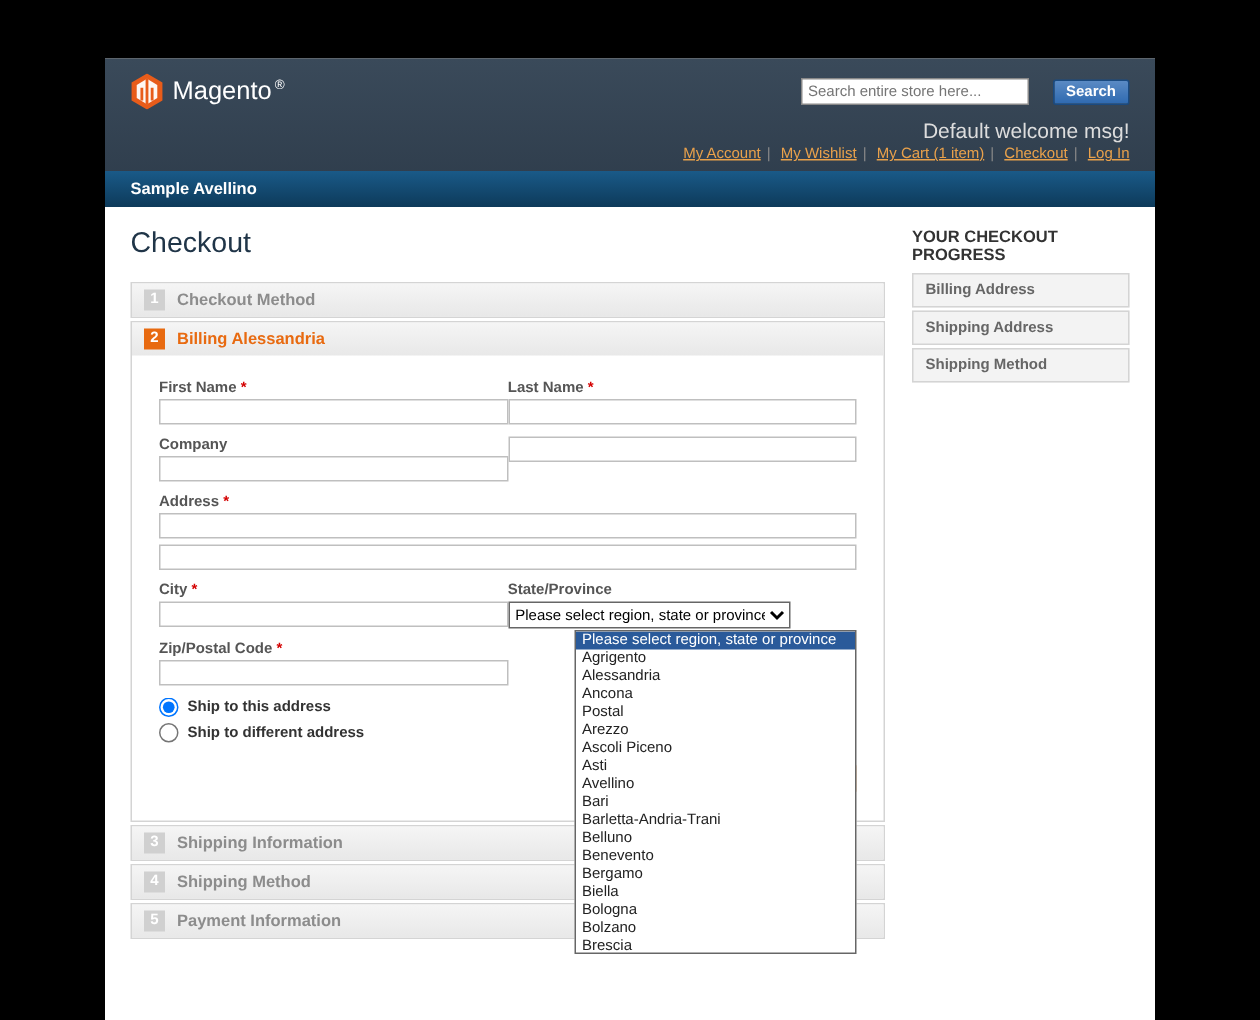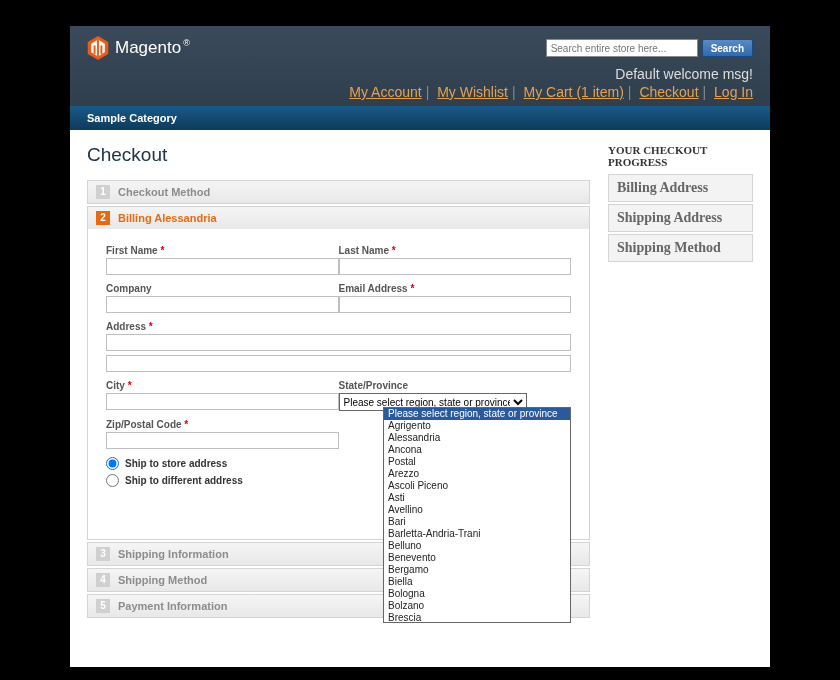--- a/index.html
+++ b/index.html
@@ -1,30 +1,30 @@
 <!DOCTYPE html>
 <html><head>
 <meta charset="utf-8">
 <style>
 * { box-sizing: border-box; margin: 0; padding: 0; }
 body { font-family: Arial, Helvetica, sans-serif; font-size: 11px; background: #000; width: 840px; height: 680px; overflow: hidden; }
 .outer-black { background: #000; padding: 26px 69px 0 69px; height: 680px; position: relative; }
-.page-shell { background: #fff; width: 700px; height: 641px; margin: 0 auto; position: relative; box-shadow: 0 0 6px rgba(0,0,0,0.5); }
+.page-shell { background: #fff; width: 700px; height: 641px; margin: 13px auto; position: relative; box-shadow: 0 0 6px rgba(0,0,0,0.5); }
 .header { background: linear-gradient(#3a4a5a, #2d3b4a); color: #fff; padding: 0; }
 .header-top { display: flex; justify-content: space-between; align-items: center; padding: 10px 17px 6px 17px; }
 .logo-area { display: flex; align-items: center; gap: 6px; }
 .logo-icon { width: 22px; height: 24px; }
 .brand { font-size: 17px; color: #fff; font-weight: 400; position: relative; }
 .brand sup { font-size: 9px; vertical-align: super; margin-left: 2px; }
-.search-area { display: flex; gap: 4px; }
+.search-area { display: flex; align-items: center; gap: 16px; }
 .search-input { width: 152px; height: 18px; font-size: 10px; padding: 1px 4px; border: 1px solid #888; }
 .search-btn { background: linear-gradient(#5a8ac4, #2f6ab0); color: #fff; border: 1px solid #1a4a80; font-size: 10px; padding: 2px 8px; cursor: pointer; border-radius: 2px; font-weight: bold; }
 .util { text-align: right; padding: 0 17px 6px 0; }
 .welcome { color: #ddd; font-size: 14px; margin-bottom: 2px; }
-.links { font-size: 14px; }
+.links { font-size: 10px; }
 .links a { color: #e9a14b; text-decoration: underline; }
 .links .sep { color: #888; margin: 0 4px; }
 .nav-bar { background: linear-gradient(#1a5a88, #0d3a5a); color: #fff; padding: 6px 17px; font-size: 11px; font-weight: bold; }
 .content { display: flex; padding: 14px 17px 0 17px; gap: 18px; background: #fff; }
 .main-col { flex: 1; }
 h1.page-title { font-size: 19px; color: #203548; font-weight: 400; margin-bottom: 14px; }
 .step { border: 1px solid #d4d4d4; margin-bottom: 2px; }
 .step-head { background: linear-gradient(#f5f5f5,#e8e8e8); padding: 4px 8px; display: flex; align-items: center; gap: 8px; font-size: 11px; font-weight: bold; color: #8c8c8c; }
 .step-head.active { color: #e86a10; }
 .step-num { display: inline-block; width: 14px; height: 14px; line-height: 14px; text-align: center; background: #d0d0d0; color: #fff; font-size: 10px; }
@@ -36,23 +36,23 @@
 label.fl { display: block; font-size: 10px; font-weight: bold; color: #555; margin-bottom: 2px; }
 .req { color: #d40000; }
 input.txt { width: 100%; height: 17px; border: 1px solid #bfbfbf; font-size: 11px; padding: 1px 3px; background: #fff; }
 .half { width: 188px; }
 select.sel { width: 188px; height: 18px; border: 1px solid #666; font-size: 10px; background: #fff; }
 .radio-row { margin: 4px 0; display: flex; align-items: center; gap: 6px; font-size: 10px; font-weight: bold; color: #333; }
 .radio-row input { margin: 0; }
 .actions { text-align: right; margin-top: 14px; font-size: 10px; }
 .req-note { color: #d40000; margin-right: 10px; }
 .continue-btn { background: linear-gradient(#f6a43a,#ed7e17); color: #fff; border: 1px solid #c85e00; padding: 3px 10px; font-size: 11px; font-weight: bold; cursor: pointer; border-radius: 2px; }
-.sidebar { width: 145px; font-family: Liberation Serif, serif; }
+.sidebar { width: 145px; }
 .side-title { font-size: 11px; font-weight: bold; color: #333; margin-bottom: 6px; }
-.side-box { border: 1px solid #d4d4d4; background: #f3f3f3; padding: 5px 8px; font-size: 14px; font-weight: bold; color: #666; margin-bottom: 2px; }
+.side-box { border: 1px solid #d4d4d4; background: #f3f3f3; padding: 5px 8px; font-size: 10px; font-weight: bold; color: #666; margin-bottom: 2px; }
 .dropdown-list { position: absolute; left: 313px; top: 381px; width: 188px; height: 216px; background: #fff; border: 1px solid #666; overflow: hidden; z-index: 100; font-size: 10px; }
 .dropdown-list .opt { padding: 0px 4px; line-height: 12px; color: #222; cursor: pointer; white-space: nowrap; }
 .dropdown-list .opt.sel-opt { background: #2a5a9a; color: #fff; }
 </style>
 </head>
 <body>
 
 <div class="outer-black">
 <div class="page-shell">
 
@@ -75,21 +75,21 @@
       <div class="welcome">Default welcome msg!</div>
       <div class="links">
         <a href="#">My Account</a><span class="sep">|</span>
         <a href="#">My Wishlist</a><span class="sep">|</span>
         <a href="#">My Cart (1 item)</a><span class="sep">|</span>
         <a href="#">Checkout</a><span class="sep">|</span>
         <a href="#">Log In</a>
       </div>
     </div>
     <div class="nav-bar">
-      <span>Sample Category</span>
+      <span>Sample Avellino</span>
     </div>
   </div>
 
   <div class="content">
     <div class="main-col">
       <h1 class="page-title">Checkout</h1>
 
       <div class="step">
         <div class="step-head">
               <span class="step-num">1</span>
@@ -114,21 +114,20 @@
               <input class="txt half" type="text" style="">
             </div>
           </div>
 
           <div class="form-row">
             <div class="form-col">
               <label class="fl">Company</label>
               <input class="txt half" type="text" style="">
             </div>
             <div class="form-col">
-              <label class="fl"><span>Email Address</span> <span class="req">*</span></label>
               <input class="txt half" type="text" style="">
             </div>
           </div>
 
           <div class="form-full">
             <label class="fl"><span>Address</span> <span class="req">*</span></label>
             <input class="txt" type="text" style="margin-bottom: 4px;">
             <input class="txt" type="text" style="">
           </div>
 
@@ -149,21 +148,21 @@
             <div class="form-col">
               <label class="fl"><span>Zip/Postal Code</span> <span class="req">*</span></label>
               <input class="txt half" type="text" style="">
             </div>
             <div class="form-col"></div>
           </div>
 
 
           <div class="radio-row">
             <input type="radio" name="ship" checked="" style="">
-            <span>Ship to store address</span>
+            <span>Ship to this address</span>
           </div>
           <div class="radio-row">
             <input type="radio" name="ship" style="">
             <span>Ship to different address</span>
           </div>
 
           <div class="actions">
             <span class="req-note">* Required Fields</span>
             <button class="continue-btn">Continue</button>
           </div>

